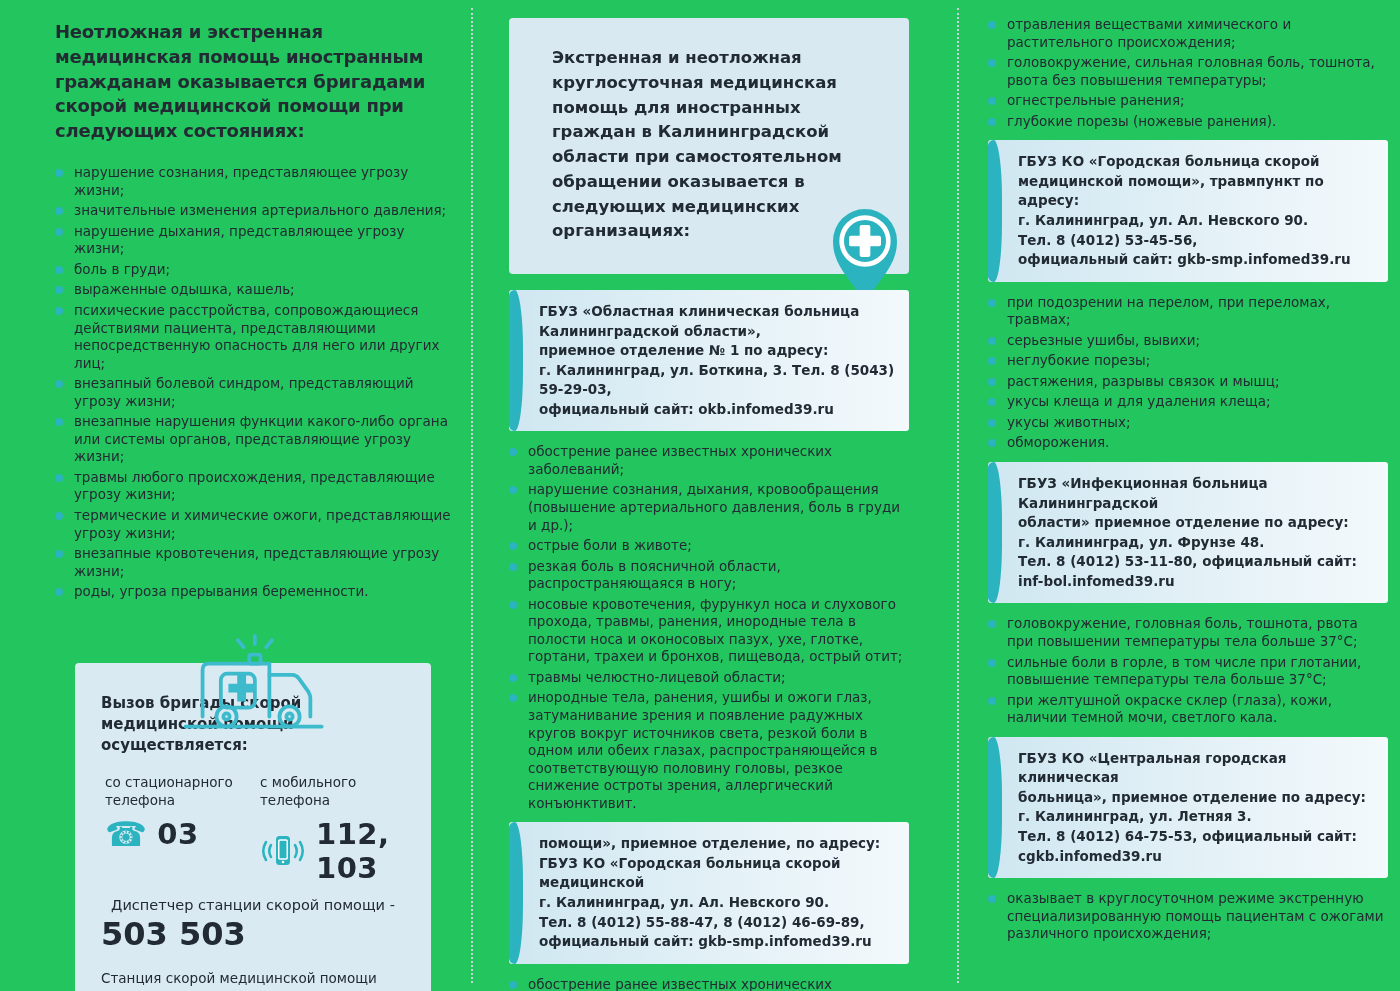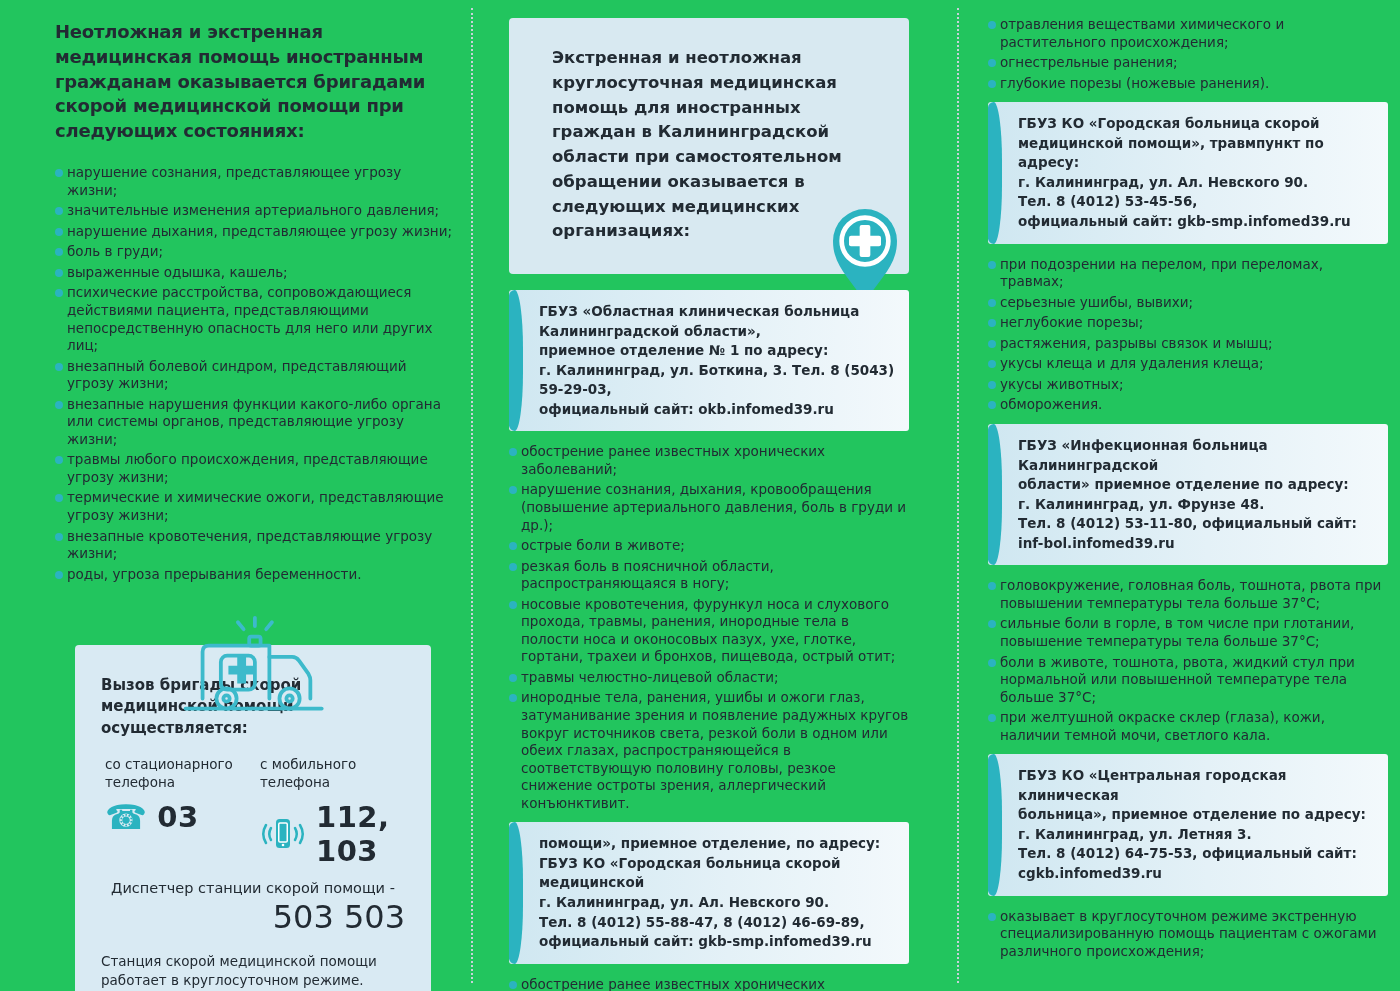--- a/index.html
+++ b/index.html
@@ -30,21 +30,21 @@
   
   .left-heading {
     margin:0 0 20px 0;
     font-size:18px; font-weight:800; line-height:1.38;
     letter-spacing:-0.2px;
   }
 
   
   ul.bullets { list-style:none; margin:0 0 10px 0; padding:0; }
   ul.bullets li {
-    display:flex; gap:4px; margin-bottom:3px;
+    display:flex; gap:11px; margin-bottom:3px;
     font-size:13.5px; line-height:1.3;
   }
   ul.bullets .dot {
     flex:0 0 auto; width:8px; height:8px; border-radius:50%;
     background:#2bb3c0; margin-top:5px;
   }
 
   
   .callbox {
     position:relative;
@@ -62,21 +62,21 @@
     margin:0 0 16px 0;
     font-size:15px; font-weight:800; line-height:1.42;
   }
   .phones { display:flex; gap:10px; margin:0 0 12px 4px; }
   .phone-group { }
   .plabel { font-size:13.5px; line-height:1.35; margin-bottom:8px; }
   .phone-row { display:flex; align-items:center; gap:10px; }
   .tel-glyph { font-size:34px; line-height:1; color:#2bb3c0; }
   .pnum { font-size:29px; font-weight:800; letter-spacing:0.5px; }
   .dispatcher-label { text-align:center; font-size:14.5px; margin:10px 0 2px 0; }
-  .dispatcher-num { text-align:right; font-size:32px; font-weight:400; margin:0 0 16px 0; }
+  .dispatcher-num { text-align:left; font-size:32px; font-weight:700; margin:0 0 16px 0; }
   .callbox-note { font-size:13.5px; line-height:1.45; }
 
   
   .intro {
     position:relative;
     background:#d8e9f1;
     border-radius:4px;
     padding:28px 24px 30px 43px;
     margin-bottom:16px;
   }
@@ -297,20 +297,24 @@
   <div class="divider d2"></div>
 
   <section class="col col3">
     <ul class="bullets">
         <li>
         <span class="dot"></span>
         <span>отравления веществами химического и растительного происхождения;</span>
       </li>
         <li>
         <span class="dot"></span>
+        <span>головокружение, сильная головная боль, тошнота, рвота без повышения температуры;</span>
+      </li>
+        <li>
+        <span class="dot"></span>
         <span>огнестрельные ранения;</span>
       </li>
         <li>
         <span class="dot"></span>
         <span>глубокие порезы (ножевые ранения).</span>
       </li>
       </ul>
 
     <div class="hospital">
       <span class="bar"></span>
@@ -369,24 +373,20 @@
         <li>
         <span class="dot"></span>
         <span>головокружение, головная боль, тошнота, рвота при повышении температуры тела больше 37°С;</span>
       </li>
         <li>
         <span class="dot"></span>
         <span>сильные боли в горле, в том числе при глотании, повышение температуры тела больше 37°С;</span>
       </li>
         <li>
         <span class="dot"></span>
-        <span>боли в животе, тошнота, рвота, жидкий стул при нормальной или повышенной температуре тела больше 37°С;</span>
-      </li>
-        <li>
-        <span class="dot"></span>
         <span>при желтушной окраске склер (глаза), кожи, наличии темной мочи, светлого кала.</span>
       </li>
       </ul>
 
     <div class="hospital">
       <span class="bar"></span>
       <div>
           <div>ГБУЗ КО «Центральная городская клиническая</div>
           <div>больница», приемное отделение по адресу:</div>
           <div>г. Калининград, ул. Летняя 3.</div>

